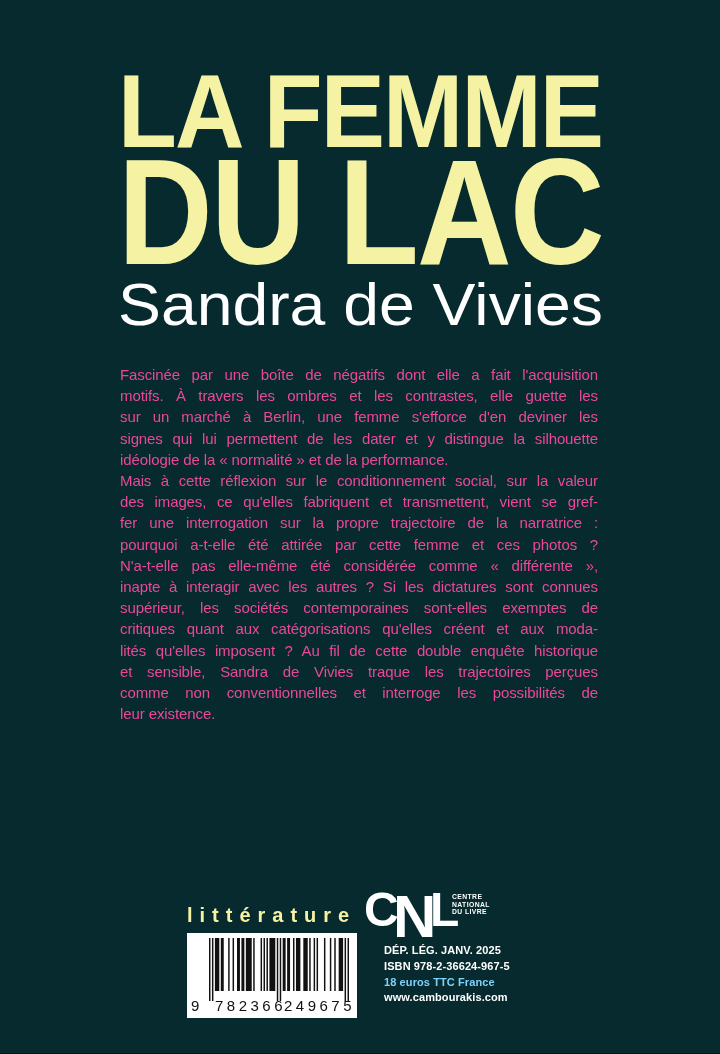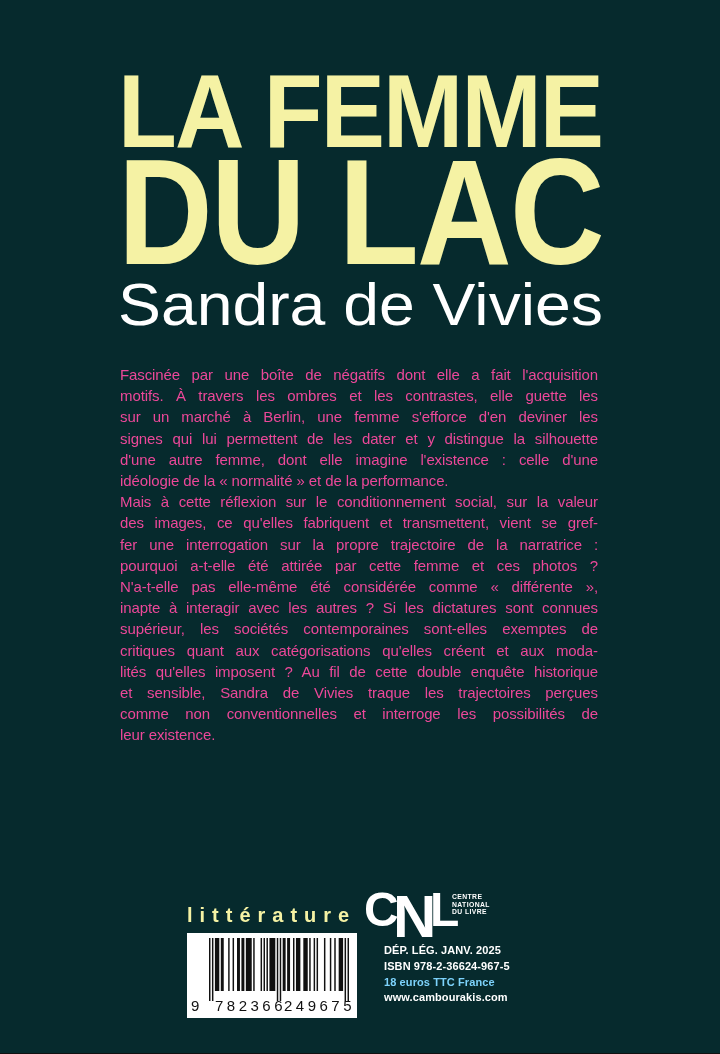--- a/index.html
+++ b/index.html
@@ -90,21 +90,20 @@
   <div id="title-line1" class="title-line" style="transform: scaleX(0.934335);">LA FEMME</div>
   <div id="title-line2" class="title-line" style="transform: scaleX(0.868568);">DU LAC</div>
   <div class="author-line" style="transform: scaleX(1.08993);">Sandra de Vivies</div>
 
   <div class="blurb">
     <div class="blurb-para">
         <div class="blurb-line">Fascinée par une boîte de négatifs dont elle a fait l'acquisition</div>
         <div class="blurb-line">motifs. À travers les ombres et les contrastes, elle guette les</div>
         <div class="blurb-line">sur un marché à Berlin, une femme s'efforce d'en deviner les</div>
         <div class="blurb-line">signes qui lui permettent de les dater et y distingue la silhouette</div>
-        <div class="blurb-line">d'une autre femme, dont elle imagine l'existence : celle d'une</div>
         <div class="blurb-line">idéologie de la « normalité » et de la performance.</div>
       </div>
     <div class="blurb-para">
         <div class="blurb-line">Mais à cette réflexion sur le conditionnement social, sur la valeur</div>
         <div class="blurb-line">des images, ce qu'elles fabriquent et transmettent, vient se gref-</div>
         <div class="blurb-line">fer une interrogation sur la propre trajectoire de la narratrice :</div>
         <div class="blurb-line">pourquoi a-t-elle été attirée par cette femme et ces photos ?</div>
         <div class="blurb-line">N'a-t-elle pas elle-même été considérée comme « différente »,</div>
         <div class="blurb-line">inapte à interagir avec les autres ? Si les dictatures sont connues</div>
         <div class="blurb-line">supérieur, les sociétés contemporaines sont-elles exemptes de</div>

